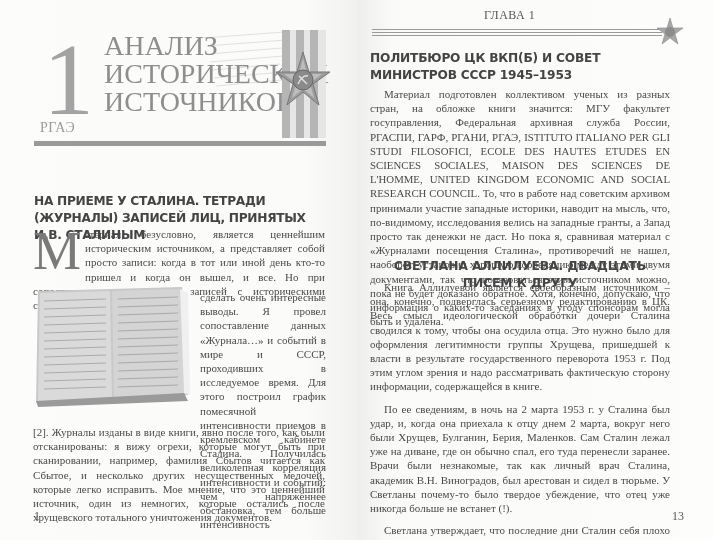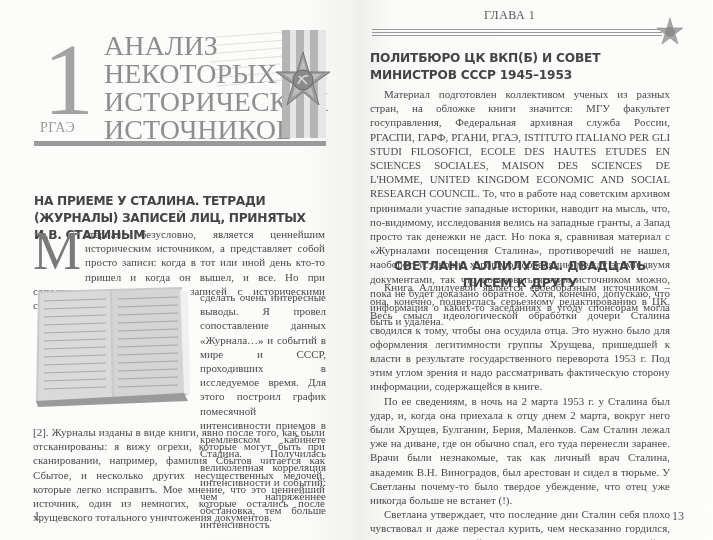--- a/index.html
+++ b/index.html
@@ -40,39 +40,38 @@
   .running-head { position: absolute; left: 484px; top: 8px; font-size: 12px; color: #555; letter-spacing: 0.5px; }
   .head-lines { position: absolute; left: 372px; top: 29px; width: 290px; }
   .head-lines div { height: 1px; background: #9a9a9a; margin-bottom: 2px; }
   .small-medal { position: absolute; left: 655px; top: 17px; width: 30px; height: 30px; }
   .sec-head-right1 { position: absolute; left: 370px; top: 50px; width: 300px; font-family: "DejaVu Sans", sans-serif; font-weight: bold; font-size: 12.2px; line-height: 17px; color: #444; letter-spacing: -0.2px; }
   .right-body1 { position: absolute; left: 370px; top: 87px; width: 300px; }
   .right-body1 .caps { letter-spacing: 0; font-size: 10.8px; }
   .sec-head-right2 { position: absolute; left: 370px; top: 258px; width: 300px; font-family: "DejaVu Sans", sans-serif; font-weight: bold; font-size: 12.2px; line-height: 17px; color: #444; text-align: center; }
   .right-body2 { position: absolute; left: 370px; top: 280px; width: 300px; }
   .indent { text-indent: 14px; }
-  p + p { margin-top: 0; }
+  p + p { margin-top: 8px; }
 </style>
 </head>
 <body>
 
 <div class="spread">
 
   <div class="page page-left">
     <div class="chapter-head">
       <svg class="paper-faded" viewBox="0 0 100 80">
         <g stroke="#999" stroke-width="0.8" fill="none">
           <path d="M10 10 L90 4 M12 18 L92 12 M14 26 L88 20 M16 34 L90 28 M18 42 L86 36 M20 50 L90 44 M22 58 L88 52"></path>
         </g>
       </svg>
       <div class="chapter-num">1</div>
       <div class="chapter-word">РГАЭ</div>
       <div class="chapter-title">
         <div>АНАЛИЗ</div>
-        <div>НЕКОТОРЫХ</div>
         <div>ИСТОРИЧЕСКИХ</div>
         <div>ИСТОЧНИКОВ</div>
       </div>
       <div class="ribbon">
         <span style="width:8px;background:#b5b5b5"></span>
         <span style="width:6px;background:#e6e6e6"></span>
         <span style="width:8px;background:#b5b5b5"></span>
         <span style="width:6px;background:#e6e6e6"></span>
         <span style="width:8px;background:#b5b5b5"></span>
         <span style="width:8px;background:#e6e6e6"></span>

